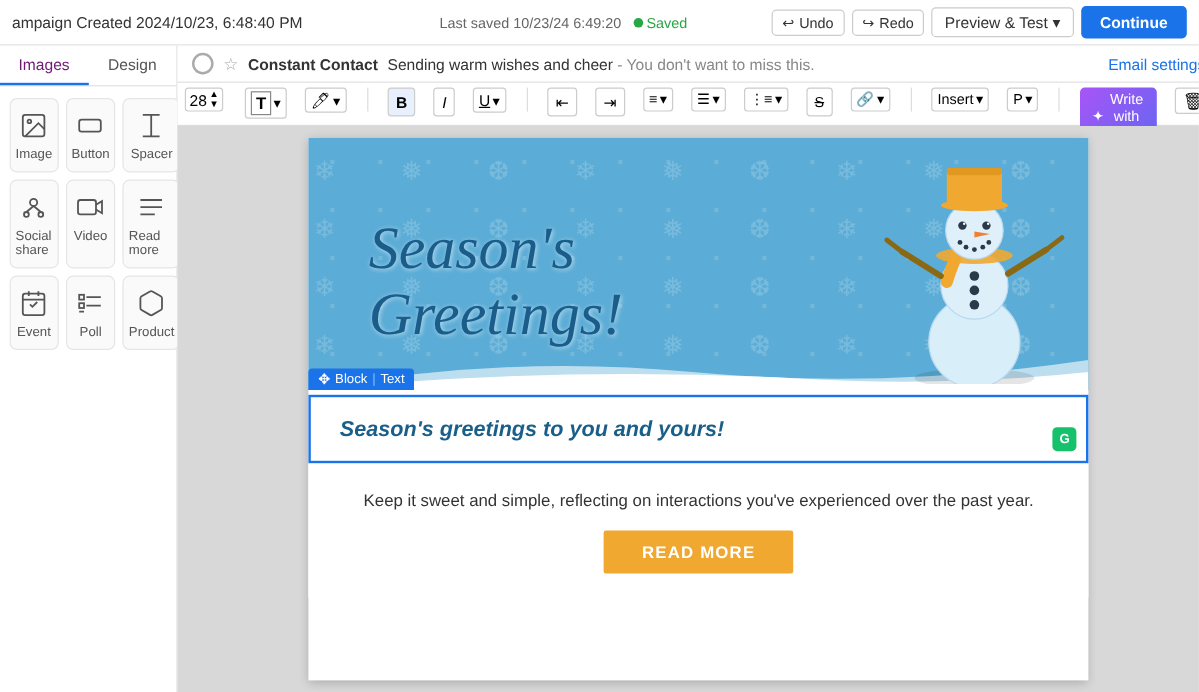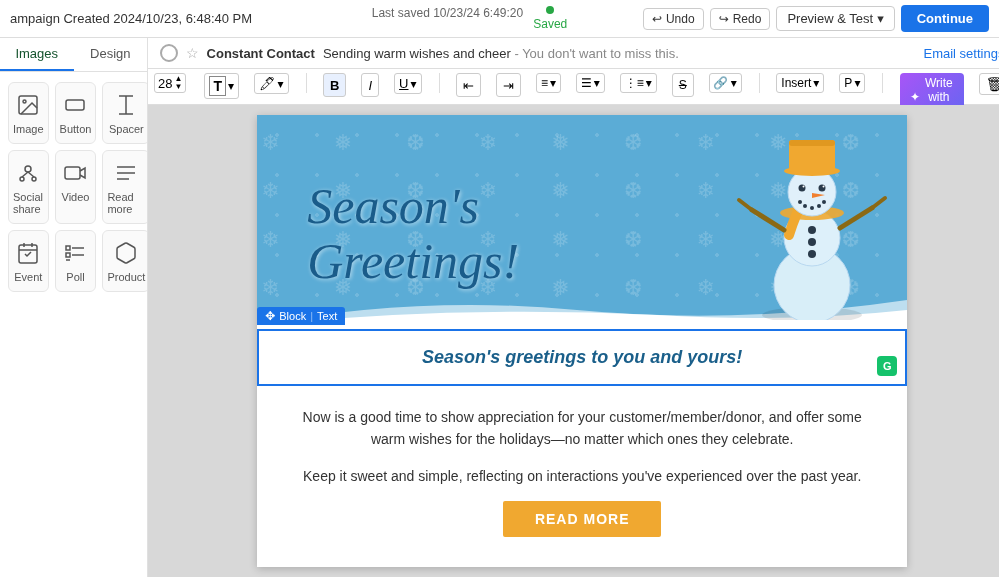--- a/index.html
+++ b/index.html
@@ -8,21 +8,21 @@
     
     #top-bar {
       display: flex; align-items: center; justify-content: space-between;
       background: #fff; border-bottom: 1px solid #ddd;
       height: 38px; padding: 0 10px;
     }
     #top-bar-left { display: flex; align-items: center; gap: 8px; font-size: 13px; color: #333; text-align: center; }
     #top-bar-center { display: flex; align-items: flex-start; gap: 10px; font-size: 12px; color: #666; margin-left: 44px; }
     #top-bar-right { display: flex; align-items: center; gap: 6px; }
 
-    .saved-badge { display: flex; align-items: center; gap: 3px; color: #28a745; font-size: 12px; flex-direction: column; }
+    .saved-badge { display: flex; align-items: center; gap: 3px; color: #28a745; font-size: 12px; }
     .saved-dot { width: 8px; height: 8px; background: #28a745; border-radius: 50%; }
 
     .btn-undo-redo {
       display: flex; align-items: center; gap: 4px;
       background: none; border: 1px solid #ccc; border-radius: 4px;
       padding: 3px 8px; cursor: pointer; font-size: 12px; color: #333;
     }
     .btn-preview {
       display: flex; align-items: center; gap: 4px;
       background: #fff; border: 1px solid #ccc; border-radius: 4px;
@@ -40,21 +40,21 @@
     #sidebar {
       width: 148px; background: #fff; border-right: 1px solid #e0e0e0;
       display: flex; flex-direction: column;
     }
     #sidebar-tabs { display: flex; border-bottom: 1px solid #e0e0e0; }
     .sidebar-tab {
       flex: 1; text-align: center; padding: 8px 0;
       font-size: 13px; cursor: pointer; color: #555;
       border-bottom: 2px solid transparent;
     }
-    .sidebar-tab.active { color: #14532d; border-bottom: 2px solid #1a73e8; }
+    .sidebar-tab.active { color: #701a75; border-bottom: 2px solid #1a73e8; }
 
     #sidebar-grid {
       display: grid; grid-template-columns: 1fr 1fr 1fr;
       padding: 10px 8px; gap: 6px; overflow-y: auto;
     }
     .sidebar-item {
       display: flex; flex-direction: column; align-items: center;
       padding: 8px 4px; border: 1px solid #e5e5e5; border-radius: 6px;
       cursor: pointer; font-size: 11px; color: #555; background: #fafafa;
       gap: 4px;
@@ -141,21 +141,21 @@
       position: absolute; top: -22px; left: 0;
       background: #1a73e8; color: #fff; font-size: 11px;
       padding: 2px 8px; border-radius: 3px 3px 0 0;
       display: flex; align-items: center; gap: 4px;
     }
     .move-handle { cursor: move; font-size: 12px; }
     .block-pipe { color: rgba(255,255,255,0.5); }
 
     .greeting-text {
       color: #1a5f8a; font-size: 18px; font-weight: bold; font-style: italic;
-      text-align: center; padding: 16px 24px;
+      padding: 16px 24px;
     }
     .grammarly-icon {
       position: absolute; bottom: 8px; right: 8px;
       width: 20px; height: 20px; background: #15c26b; border-radius: 4px;
       display: flex; align-items: center; justify-content: center;
       color: #fff; font-size: 11px; font-weight: bold;
     }
 
     .body-section { background: #fff; padding: 20px 40px; text-align: center; }
     .body-text { font-size: 14px; color: #333; line-height: 1.6; margin-bottom: 14px; }
@@ -503,21 +503,20 @@
             <span class="block-pipe">|</span>
             <span>Text</span>
           </div>
           <div class="text-block-selected">
             <div class="greeting-text">Season's greetings to you and yours!</div>
             <div class="grammarly-icon">G</div>
           </div>
         </div>
 
         <div class="body-section">
-          <p class="body-text">Now is a good time to show appreciation for your customer/member/donor, and offer some warm wishes for the holidays—no matter which ones they celebrate.</p>
           <p class="body-text">Keep it sweet and simple, reflecting on interactions you've experienced over the past year.</p>
           <button class="read-more-btn">
             <span>READ MORE</span>
           </button>
         </div>
 
       </div>
     </div>
 
   </div>

